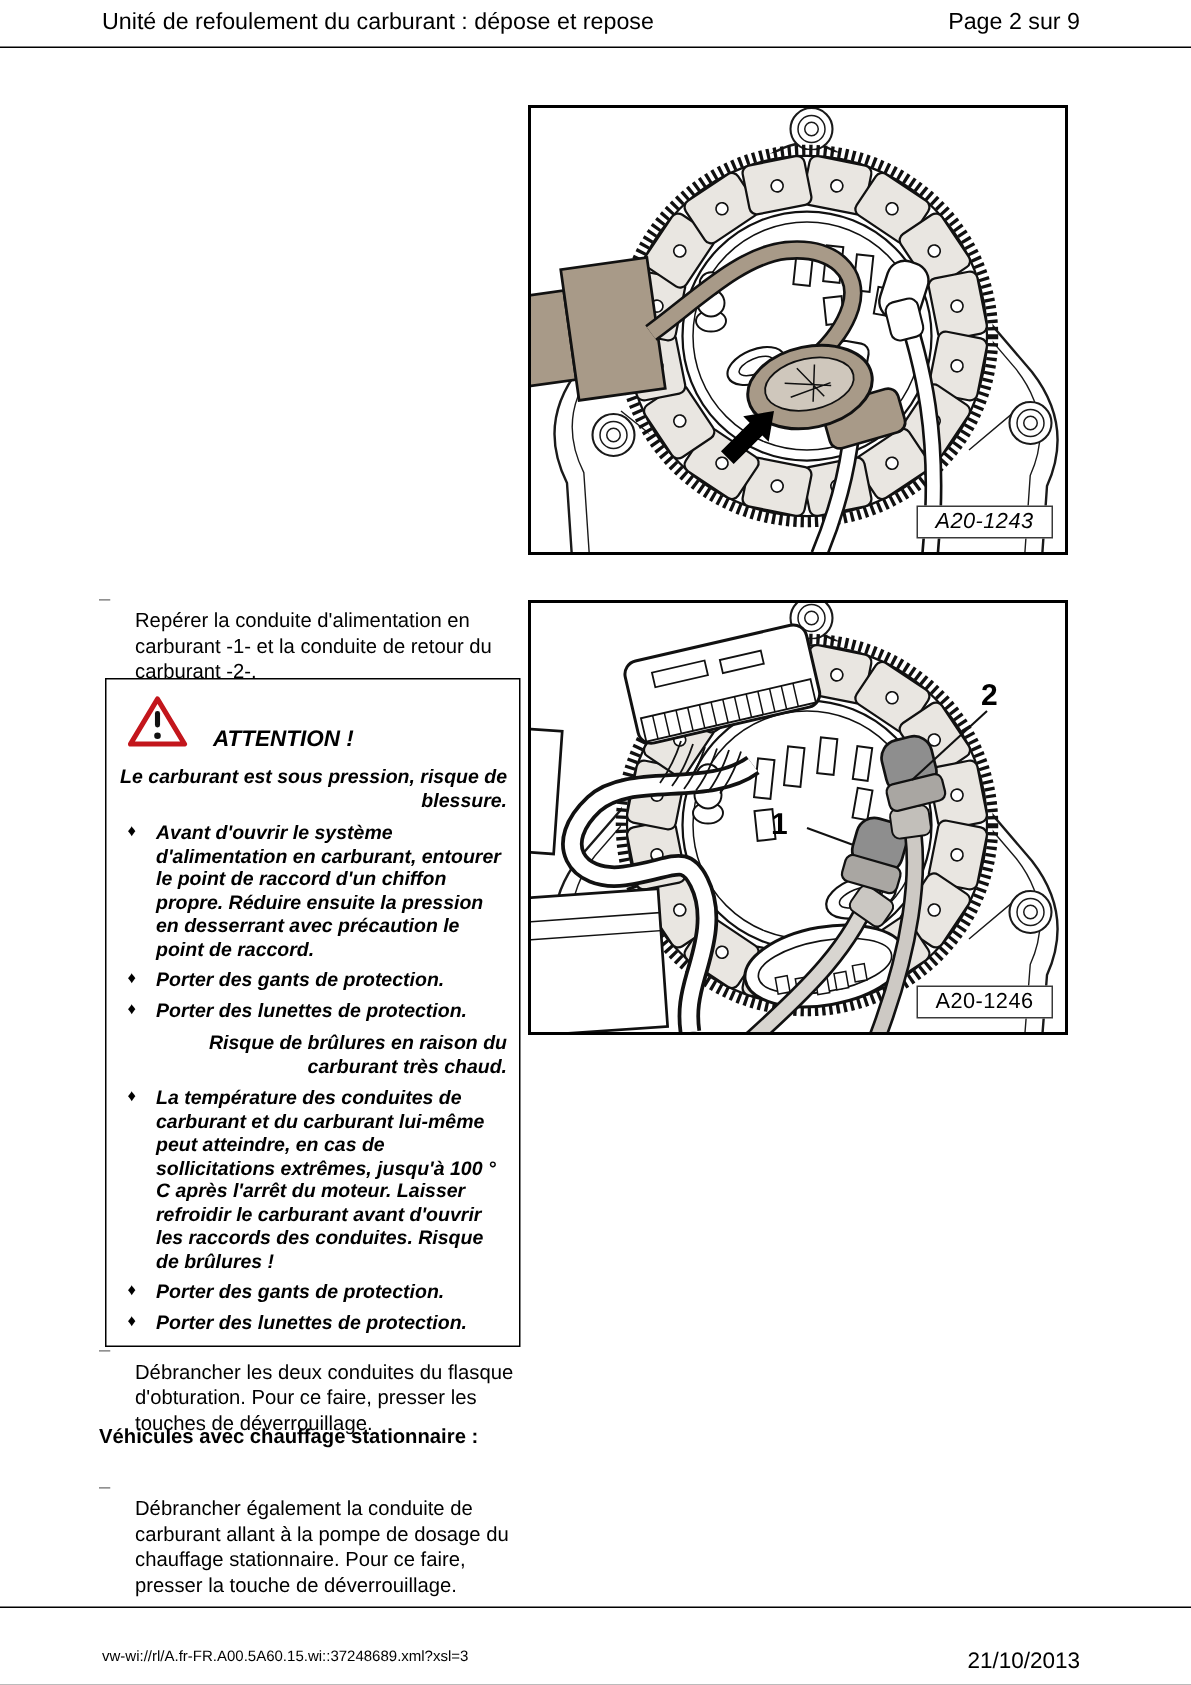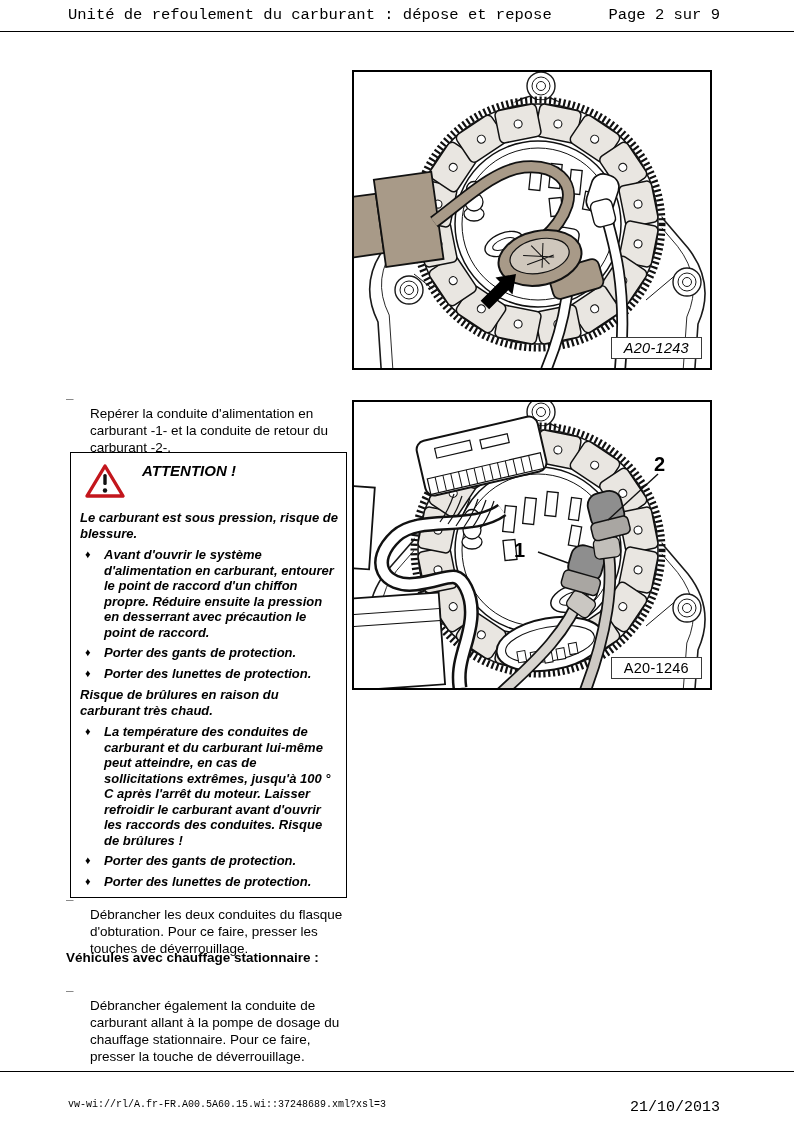--- a/index.html
+++ b/index.html
@@ -1,40 +1,40 @@
 <!DOCTYPE html>
 <html><head>
 <meta charset="utf-8">
 <style>
   html,body{margin:0;padding:0;background:#888;}
   .page{position:relative;width:794px;height:1123px;background:#fff;margin:0 auto;
         font-family:"Liberation Sans",sans-serif;color:#000;overflow:hidden;}
-  .serif{font-family:Liberation Mono, monospace;text-align:center;}
+  .serif{font-family:Liberation Sans, sans-serif;text-align:center;}
   
   .header-title{position:absolute;left:68px;top:6px;font-size:15.5px;}
   .header-page{position:absolute;right:74px;top:6px;font-size:15.5px;}
   .rule-top{position:absolute;left:0;top:31px;width:794px;height:0;border-top:1.3px solid #000;}
   .rule-bottom{position:absolute;left:0;top:1071px;width:794px;height:0;border-top:1.3px solid #000;}
   .footer-src{position:absolute;left:68px;top:1099px;font-size:10px;}
   .footer-date{position:absolute;right:74px;top:1099px;font-size:15px;}
   
   .step{position:absolute;display:flex;font-size:13.5px;line-height:17px;}
   .step .marker{width:24px;flex:none;color:#7a7a7a;}
   .step .stext{flex:1;margin-top:15px;}
   #step1{left:66px;top:390px;width:286px;}
   #step2{left:66px;top:891px;width:285px;}
   #step3{left:66px;top:982px;width:286px;}
   #subhead{position:absolute;left:66px;top:950px;font-size:13.5px;font-weight:bold;}
   
   #warnbox{position:absolute;left:70px;top:452px;width:277px;box-sizing:border-box;
            border:1.6px solid #000;padding:8px 8px 8px 9px;
            font-weight:bold;font-style:italic;font-size:13px;line-height:15.5px;}
-  .warn-head{display:flex;align-items:flex-start;gap:16px;margin:2px 0 10px 4px;}
+  .warn-head{display:flex;align-items:flex-end;gap:16px;margin:2px 0 10px 4px;}
   .warn-title{font-size:15px;font-style:italic;}
-  .warn-p{margin:0 0 6px 0;}
+  .warn-p{margin:0 0 6px 0;text-align:right;}
   .warn-list{list-style:none;margin:0 0 6px 0;padding:0;}
   .warn-list li{position:relative;padding-left:24px;margin:0 0 5px 0;}
   .bmark{position:absolute;left:5px;top:0;font-size:11px;font-style:normal;}
   
   .figure{position:absolute;left:352px;width:360px;box-sizing:border-box;
           border:2px solid #000;background:#fff;}
   #fig1{top:70px;height:300px;font-style:italic;}
   #fig2{top:400px;height:290px;}
   .figure svg{display:block;width:100%;height:100%;}
   .fig-label{position:absolute;right:8px;bottom:9px;border:1.5px solid #3a3a3a;background:#fff;

